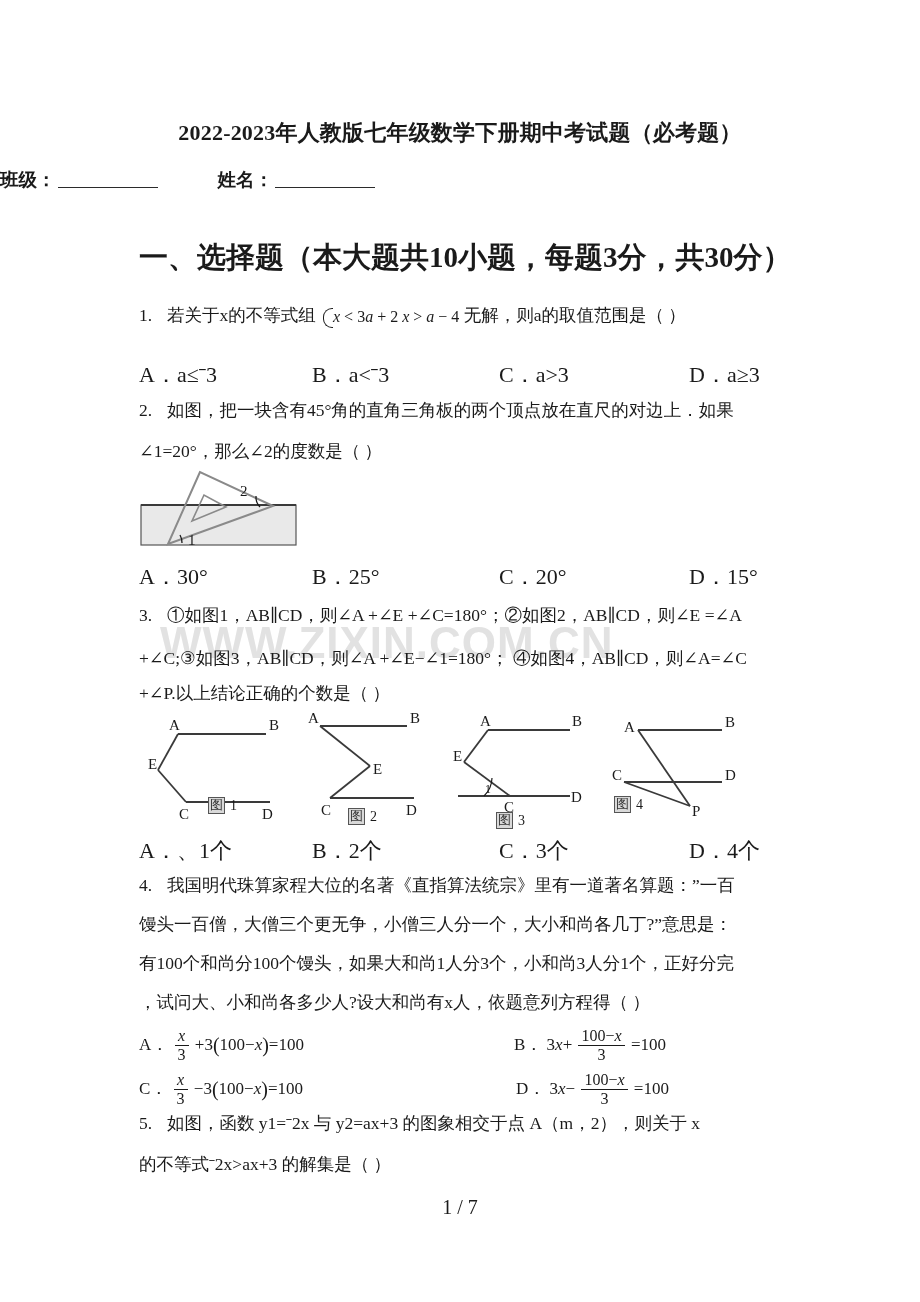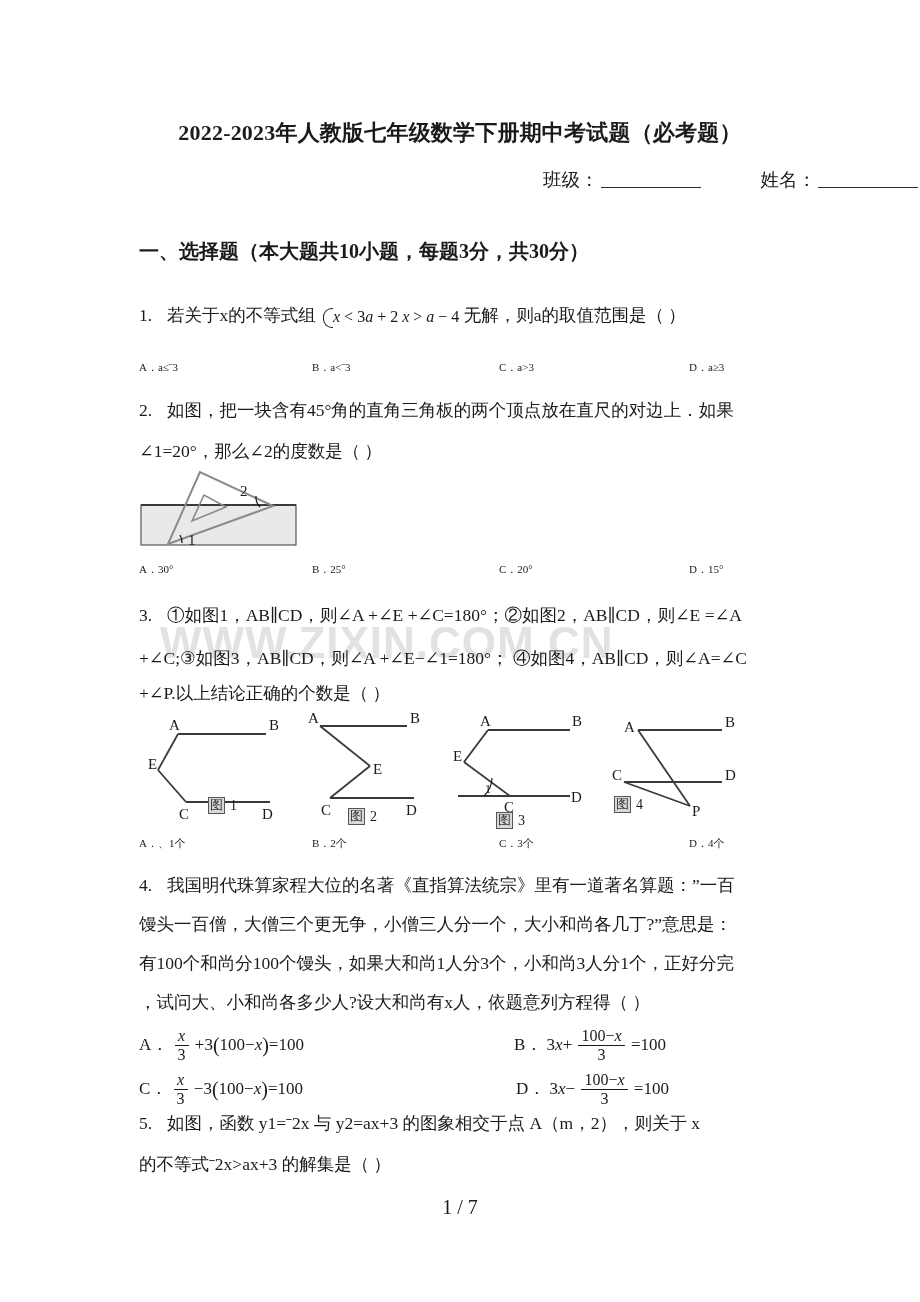--- a/index.html
+++ b/index.html
@@ -30,58 +30,59 @@
     text-align: center;
     font-size: 22px;
     font-weight: bold;
     letter-spacing: 0.2px;
     white-space: nowrap;
   }
   .name-row {
     position: absolute;
     left: 0; top: 167px;
     width: 920px;
-    text-align: right;
+    text-align: left;
     font-size: 18.5px;
+    font-weight: bold;
   }
   .blank-line {
     display: inline-block;
     width: 100px;
     border-bottom: 1.6px solid #2b2b2b;
     margin: 0 2px;
     vertical-align: -2px;
     height: 14px;
   }
   .gap-between { display: inline-block; width: 58px; }
 
   
   .section-head {
     position: absolute;
     left: 139px; top: 238px;
-    font-size: 20px;
+    font-size: 29px;
     font-weight: bold;
     white-space: nowrap;
   }
   .qline {
     position: absolute;
     font-size: 17.5px;
     white-space: nowrap;
   }
 
   
   .opt-row {
     position: absolute;
     width: 690px;
     height: 26px;
     font-size: 17.5px;
   }
   .opt {
     position: absolute;
     white-space: nowrap;
-    font-size: 11px;
+    font-size: 22px;
   }
   .opt-a { left: 0px; }
   .opt-b { left: 173px; }
   .opt-c { left: 360px; }
   .opt-d { left: 510px; margin-left: 40px; }
 
   
   .mi { font-family: "Liberation Serif", serif; font-style: italic; }
   .mn { font-family: "Liberation Serif", serif; font-style: normal; }
 

